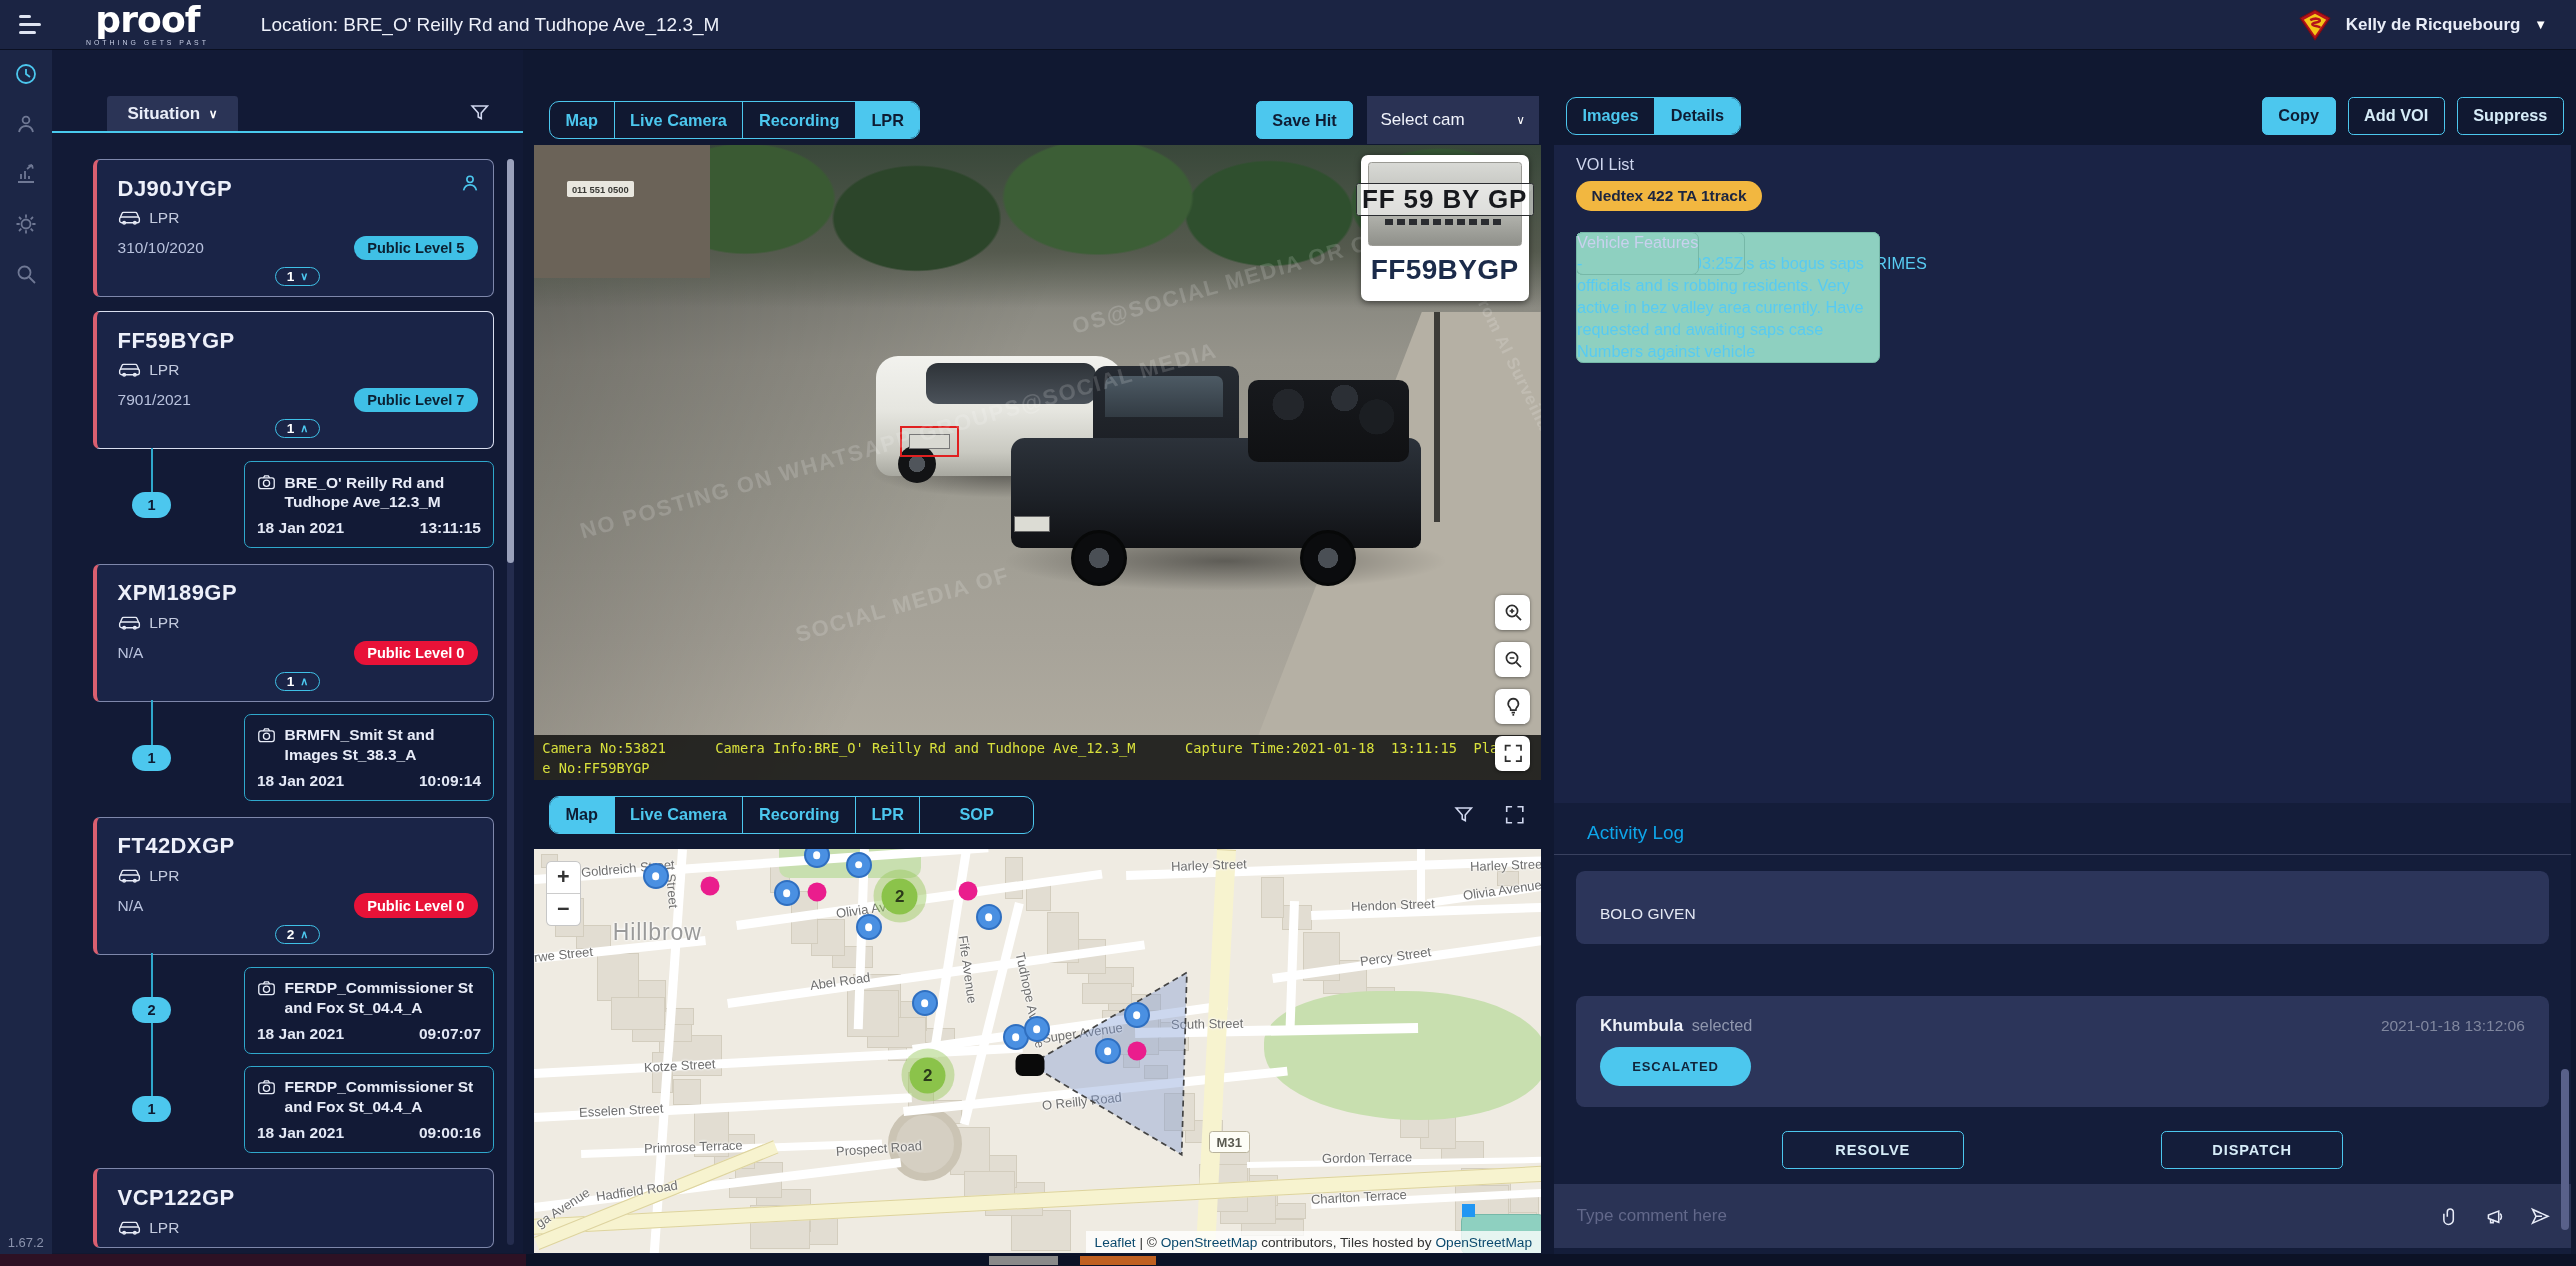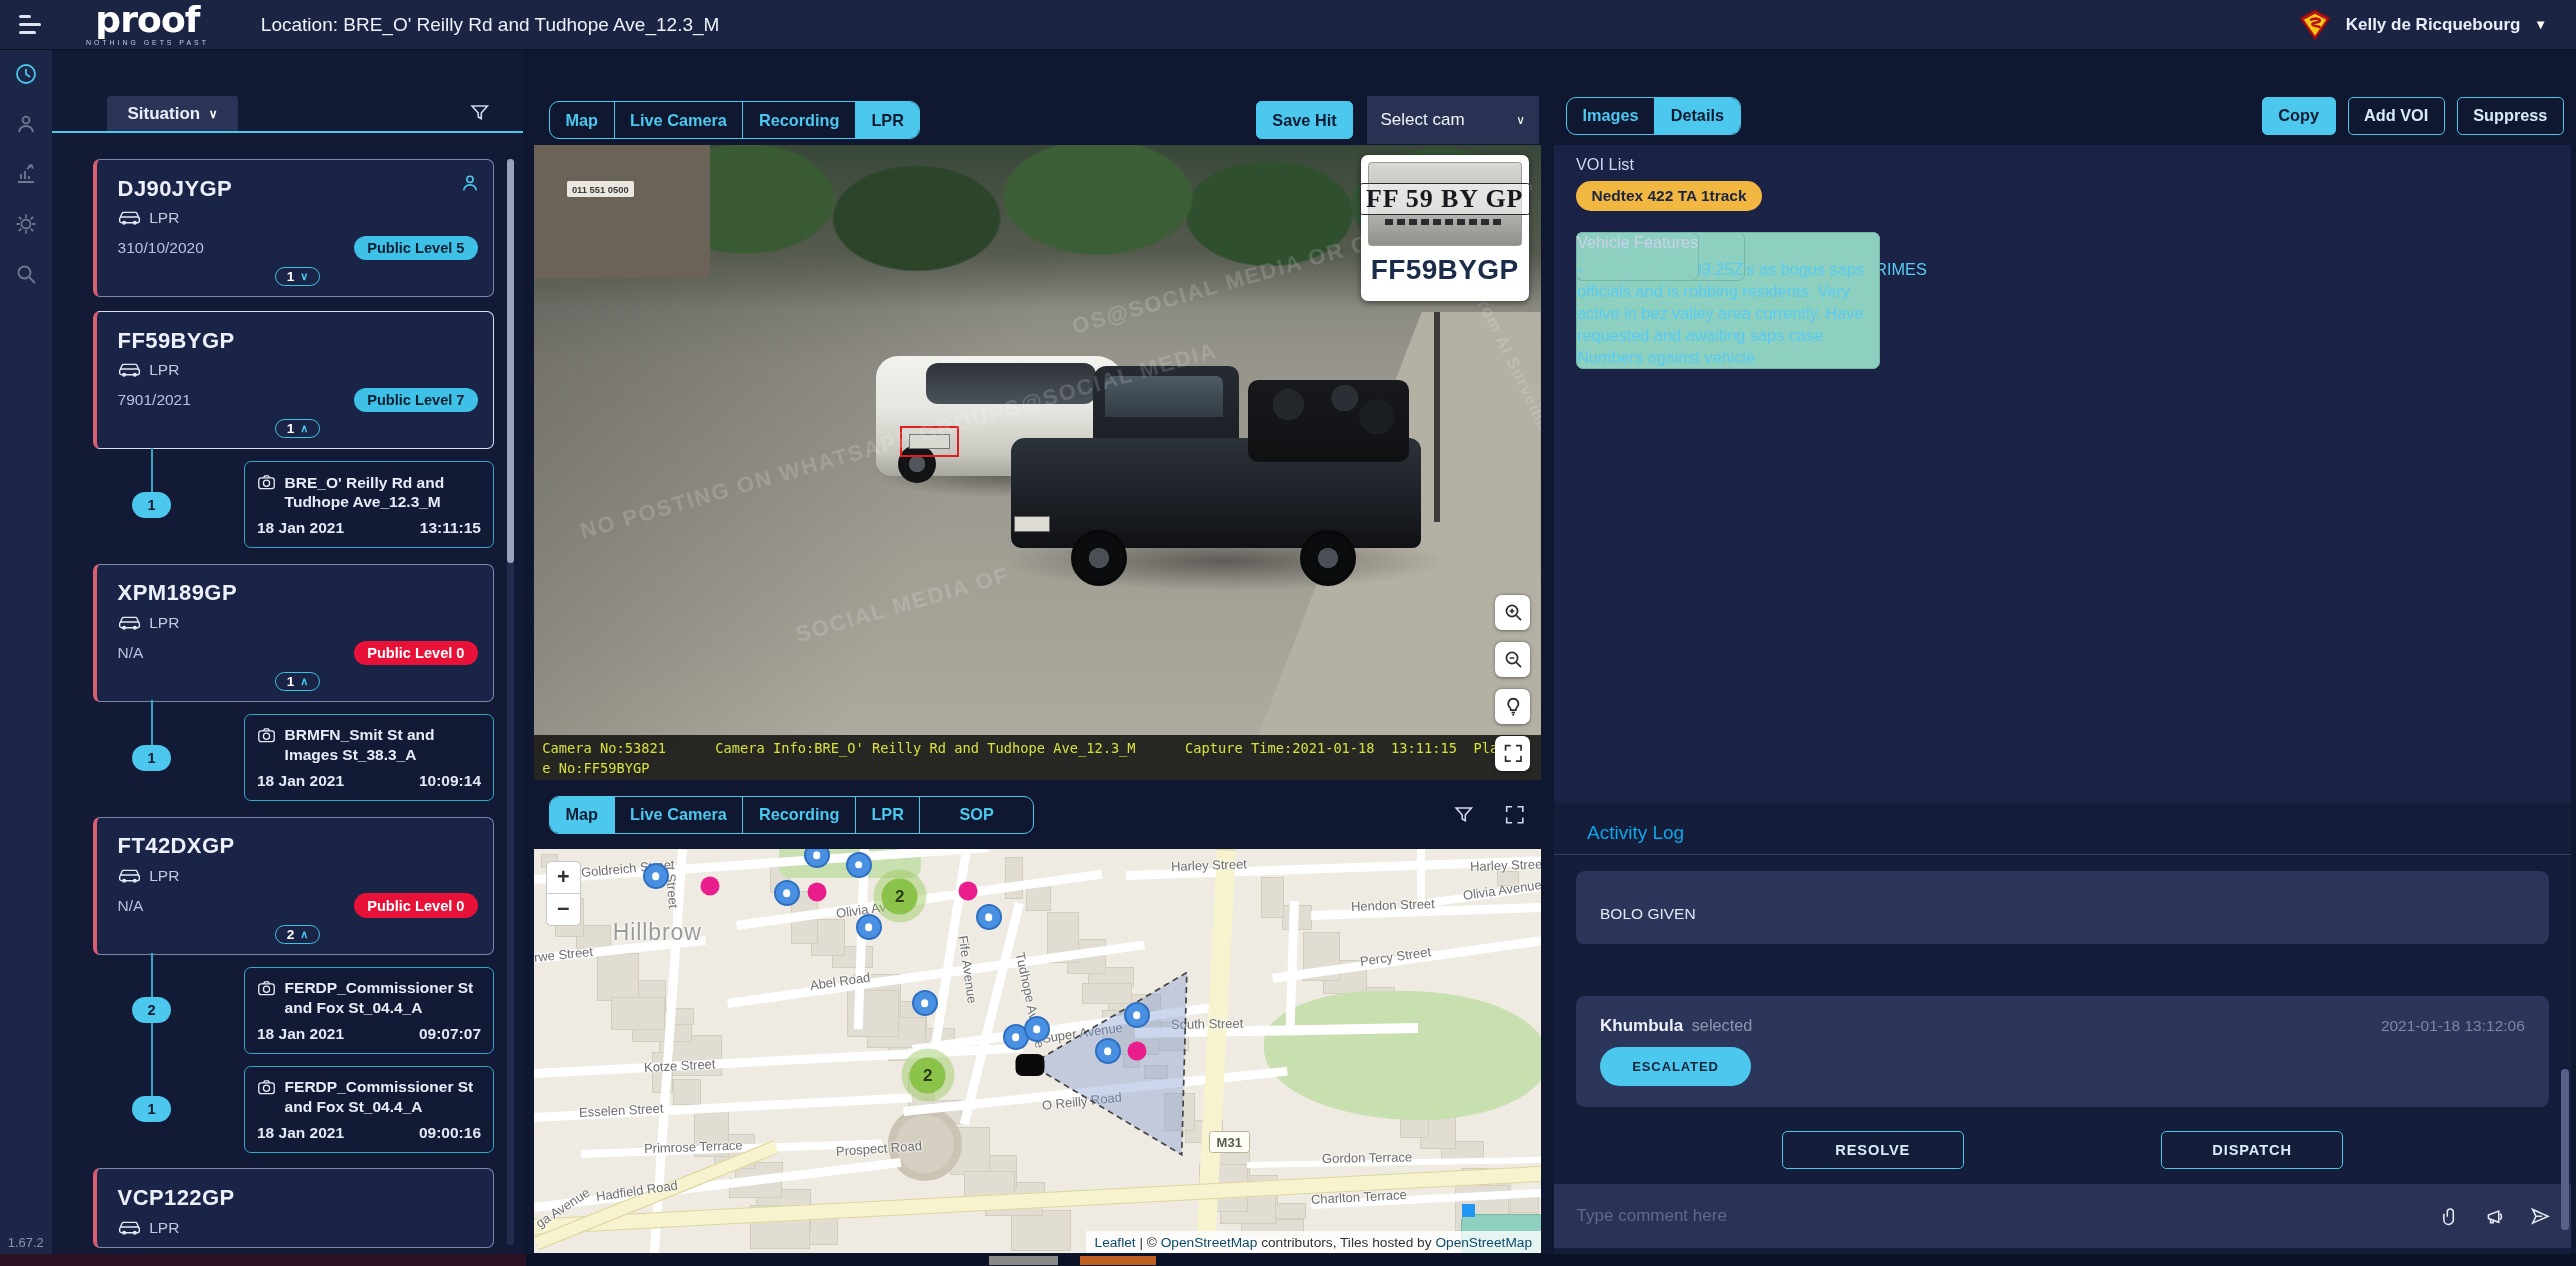--- a/index.html
+++ b/index.html
@@ -110,21 +110,21 @@
       radial-gradient(circle 26px at 25% 30%, #23262b 60%, transparent 61%),
       radial-gradient(circle 22px at 60% 22%, #2b2f35 60%, transparent 61%),
       radial-gradient(circle 29px at 80% 45%, #1b1e22 60%, transparent 61%),
       linear-gradient(#17191d,#101113);border-radius:10.3px}
   .t-wheel{position:absolute;bottom:-8.6px;width:50px;height:50px;border-radius:50%;background:radial-gradient(circle,#4a4f55 0 28%,#0b0c0e 29%);border:3.4px solid #070808}
   .t-plate{position:absolute;left:3.4px;bottom:45px;width:34px;height:13.7px;background:#dcdcd4;border:0.9px solid #666}
   .plate-inset{position:absolute;right:12px;top:10.3px;width:168px;height:146px;background:#fff;border-radius:6.9px;z-index:7;
                box-shadow:0 1.7px 6.9px rgba(0,0,0,.5);padding:6.9px;box-sizing:border-box;display:flex;flex-direction:column}
   .pi-img{height:82px;background:linear-gradient(180deg,#d8d9d5 0,#b9bab4 55%,#8f908a 100%);border-radius:3.4px;border:0.9px solid #9a9a94;
           display:flex;flex-direction:column;align-items:center;justify-content:center;gap:3.4px}
-  .pi-plate{font-family:Liberation Serif, serif;font-weight:bold;font-size:26px;color:#17191d;letter-spacing:0.9px;border:1.7px solid #2a2c30;
+  .pi-plate{font-family:Liberation Sans, sans-serif;font-weight:bold;font-size:26px;color:#17191d;letter-spacing:0.9px;border:1.7px solid #2a2c30;
             padding:0 5.2px;border-radius:2.6px;background:rgba(255,255,255,.55);white-space:nowrap}
   .pi-strip{width:78%;height:6px;background:repeating-linear-gradient(90deg,#2a2c30 0 7.7px,transparent 7.7px 12px)}
   .pi-cap{flex:1;display:flex;align-items:center;justify-content:center;color:#1b2b4a;font-weight:bold;font-size:28px;letter-spacing:0.4px}
   .cam-ctls{position:absolute;right:10.3px;top:450px;display:flex;flex-direction:column;gap:12px;z-index:8}
   .cbtn{width:35px;height:35px;background:#fff;border-radius:6.9px;display:flex;align-items:center;justify-content:center;cursor:pointer;box-shadow:0 0.9px 3.4px rgba(0,0,0,.45)}
   .cbtn svg{width:20.6px;height:20.6px;stroke:#2e2e2e;fill:none;stroke-width:2}
   .cam-overlay{position:absolute;left:0;right:0;bottom:0;height:45px;background:rgba(24,24,22,.9);z-index:6;
                color:#d8e03c;font-family:"DejaVu Sans Mono","Liberation Mono",monospace;font-size:13.7px;line-height:1.45;padding:4.3px 8.6px;white-space:pre;box-sizing:border-box}
   
   .map-ctl-row{position:absolute;left:17px;right:5.2px;top:745px;height:41px;display:flex;justify-content:space-between;align-items:center}
@@ -158,21 +158,21 @@
   .attrib{position:absolute;right:0;bottom:0;background:rgba(255,255,255,.78);color:#333;font-size:13.7px;padding:3.4px 8.6px;z-index:12;white-space:nowrap}
   .attrib .lk{color:#0c4a6e;cursor:pointer}
   
   .right{position:absolute;left:1554px;right:5.2px;top:49px;bottom:0;z-index:5}
   .det-head{position:absolute;left:12px;right:6.9px;top:47px;height:39px;display:flex;justify-content:space-between;align-items:center}
   .det-actions{display:flex;gap:12px}
   .det-body{position:absolute;left:0;right:0;top:96px;height:658px;background:#1a2345;padding:10.3px 22px;box-sizing:border-box}
   .voi-label{color:#cfd6ee;font-size:16.3px}
   .voi-tag{display:inline-block;margin-top:6.9px;background:#f2b740;color:#1c2540;font-weight:bold;font-size:15.5px;padding:6px 15.5px;border-radius:15.5px}
   .fields{display:grid;grid-template-columns:428px 422px auto;row-gap:27.5px;margin-top:20.6px}
-  .field .fl{color:#c9d1ee;font-size:16.3px;margin-bottom:6px}
+  .field .fl{color:#c9d1ee;font-size:16.3px;margin-bottom:0}
   .field .fv{color:#58cbf2;font-size:16.3px;line-height:1.35;max-width:302px}
   .activity{position:absolute;left:0;right:0;top:754px;bottom:0;background:#141d3a}
   .act-title{color:#0ea5e9;font-size:19px;padding:19px 0 0 33px}
   .act-div{height:0.9px;background:#39415f;margin-top:10.3px}
   .entries{padding:15.5px 22px 0 22px;display:flex;flex-direction:column;gap:52px}
   .entry{background:#2c355a;border-radius:8.6px;padding:20.6px 24px}
   .e-head{display:flex;justify-content:space-between;align-items:baseline}
   .e-left{display:flex;gap:8.6px;align-items:baseline}
   .e-author{color:#eef1f9;font-size:17px;font-weight:bold}
   .e-action{color:#8f96ad;font-size:16.3px}

